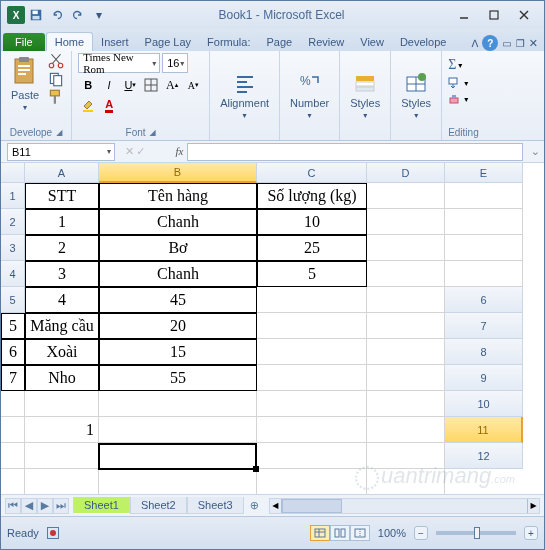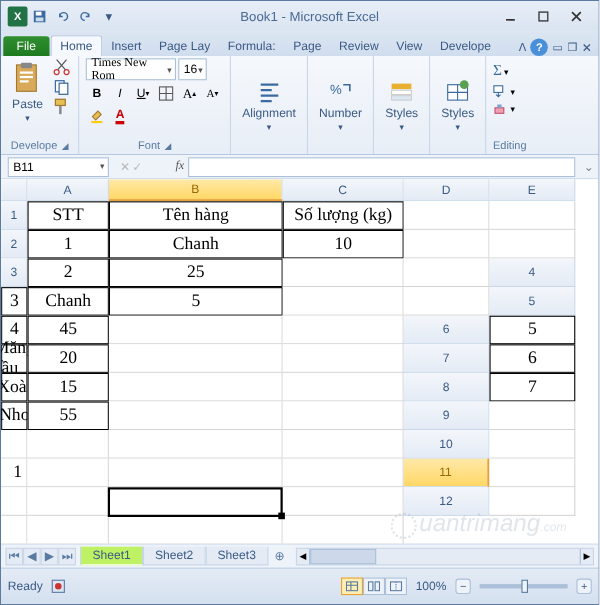--- a/index.html
+++ b/index.html
@@ -39,21 +39,21 @@
 .font-select { height: 20px; border: 1px solid #abc0d8; background: #fff; font-size: 11px; padding: 0 16px 0 4px; display: flex; align-items: center; position: relative; }
 .font-name { width: 82px; font-family: "Times New Roman", serif; }
 .font-size { width: 26px; }
 .font-select::after { content: "▾"; position: absolute; right: 3px; font-size: 8px; color: #555; }
 .btn-row { display: flex; gap: 1px; }
 .fmt-btn { width: 20px; height: 20px; display: flex; align-items: center; justify-content: center; border: 1px solid transparent; font-family: "Times New Roman", serif; }
 .launcher { font-size: 8px; color: #5a7aa0; }
 
 
 .formula-bar { height: 22px; border-bottom: 1px solid #c8d6e8; display: flex; align-items: center; background: #eef3fa; font-size: 11px; }
-.name-box { width: 92px; height: 18px; border: 1px solid #abc0d8; background: #fff; margin: 0 6px; display: flex; align-items: center; padding: 0 4px; position: relative; }
+.name-box { width: 108px; height: 18px; border: 1px solid #abc0d8; background: #fff; margin: 0 6px; display: flex; align-items: center; padding: 0 4px; position: relative; }
 .name-box::after { content: "▾"; position: absolute; right: 3px; font-size: 8px; color: #555; }
 .fx-controls { display: flex; gap: 2px; padding: 0 4px; color: #888; font-size: 11px; }
 .fx-label { font-style: italic; font-family: serif; color: #555; margin-left: 28px; }
 .formula-input { flex: 1; height: 18px; border: 1px solid #abc0d8; background: #fff; margin-right: 4px; padding: 0 4px; }
 
 
 .grid-wrap { flex: 1; overflow: hidden; position: relative; background: #fff; }
 .grid { display: grid; grid-template-columns: 24px 74px 158px 110px 78px 78px; font-size: 14px; }
 .col-head, .row-head, .corner { background: linear-gradient(#f3f6fb,#e4ebf5); border-right: 1px solid #c8d6e8; border-bottom: 1px solid #c8d6e8; display: flex; align-items: center; justify-content: center; font-size: 11px; color: #3a5a84; height: 20px; }
 .row-head { height: 26px; }
@@ -349,20 +349,21 @@
         <div class="cell"></div>
         <div class="cell"></div>
         <div class="row-head">2</div>
         <div class="cell tb">1</div>
         <div class="cell tb">Chanh</div>
         <div class="cell tb">10</div>
         <div class="cell"></div>
         <div class="cell"></div>
         <div class="row-head">3</div>
         <div class="cell tb">2</div>
+        <div class="cell tb">Bơ</div>
         <div class="cell tb">25</div>
         <div class="cell"></div>
         <div class="cell"></div>
         <div class="row-head">4</div>
         <div class="cell tb">3</div>
         <div class="cell tb">Chanh</div>
         <div class="cell tb">5</div>
         <div class="cell"></div>
         <div class="cell"></div>
         <div class="row-head">5</div>

